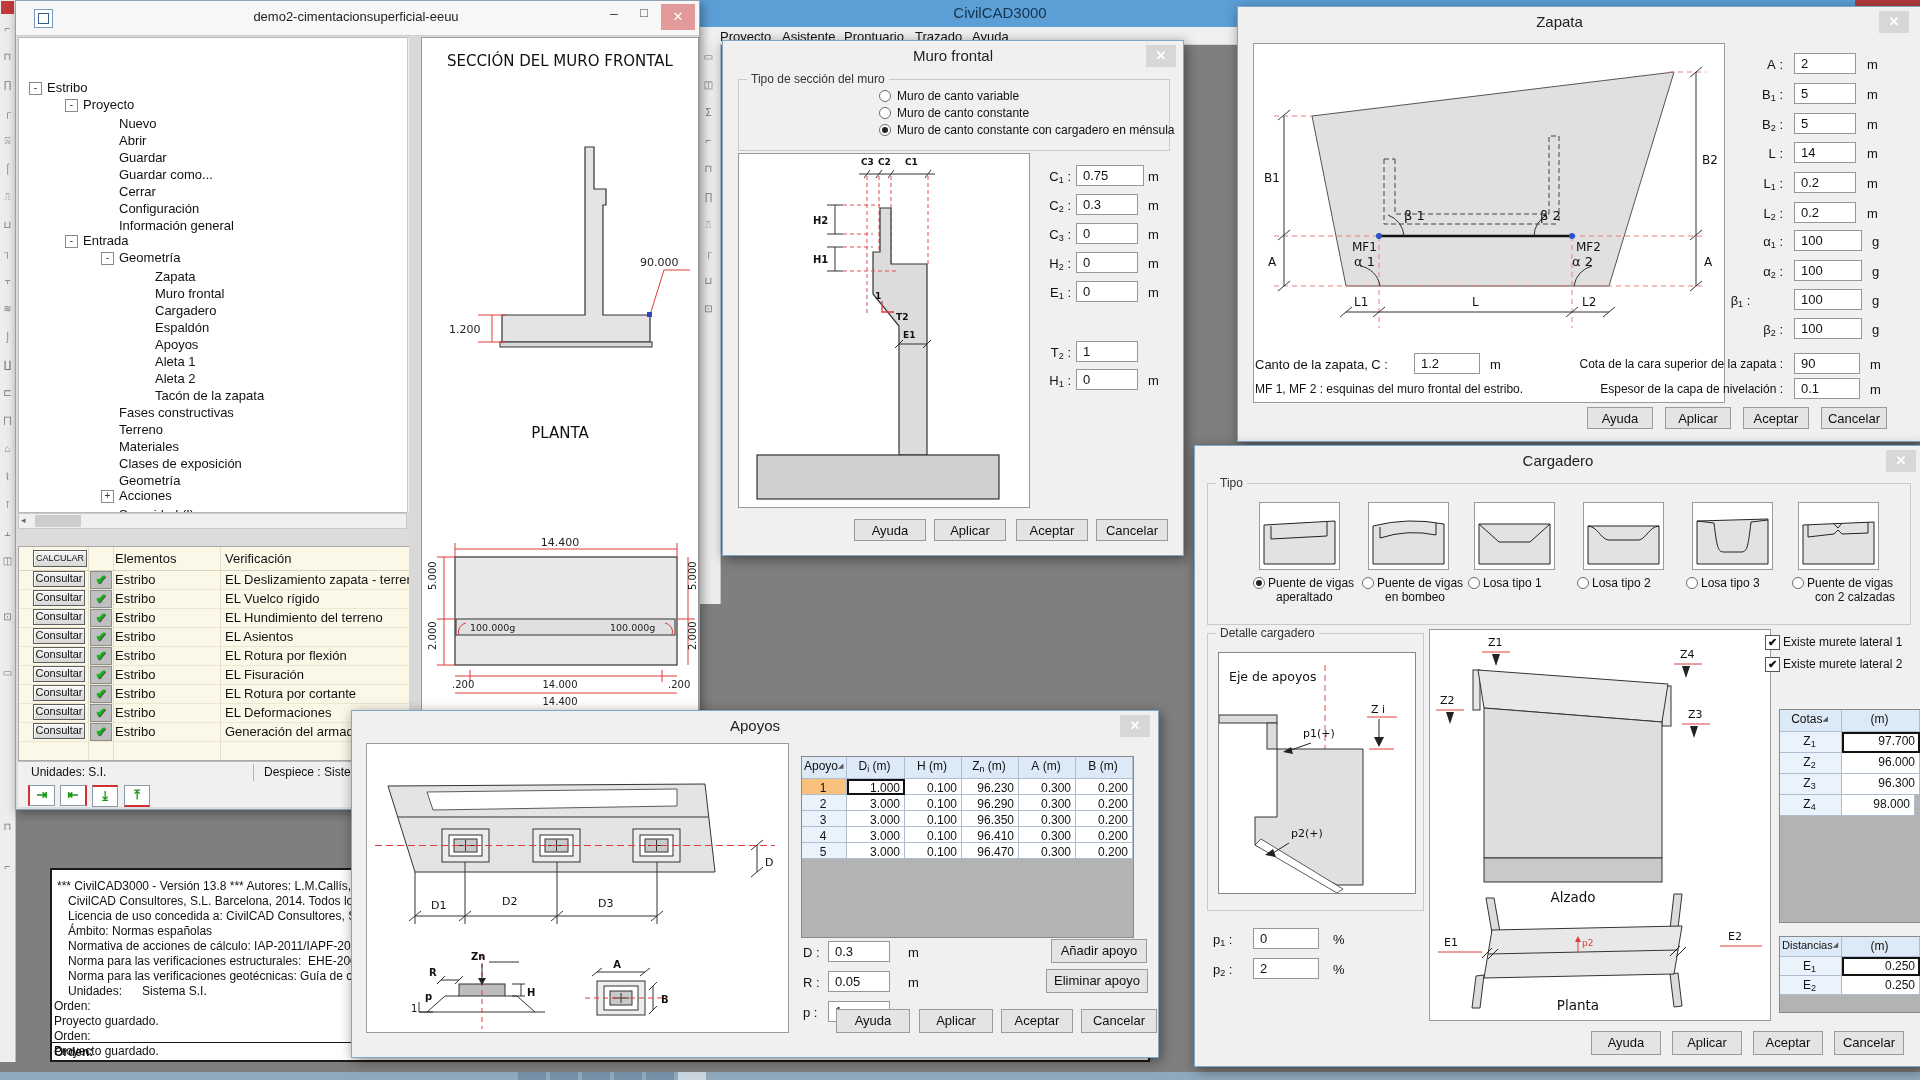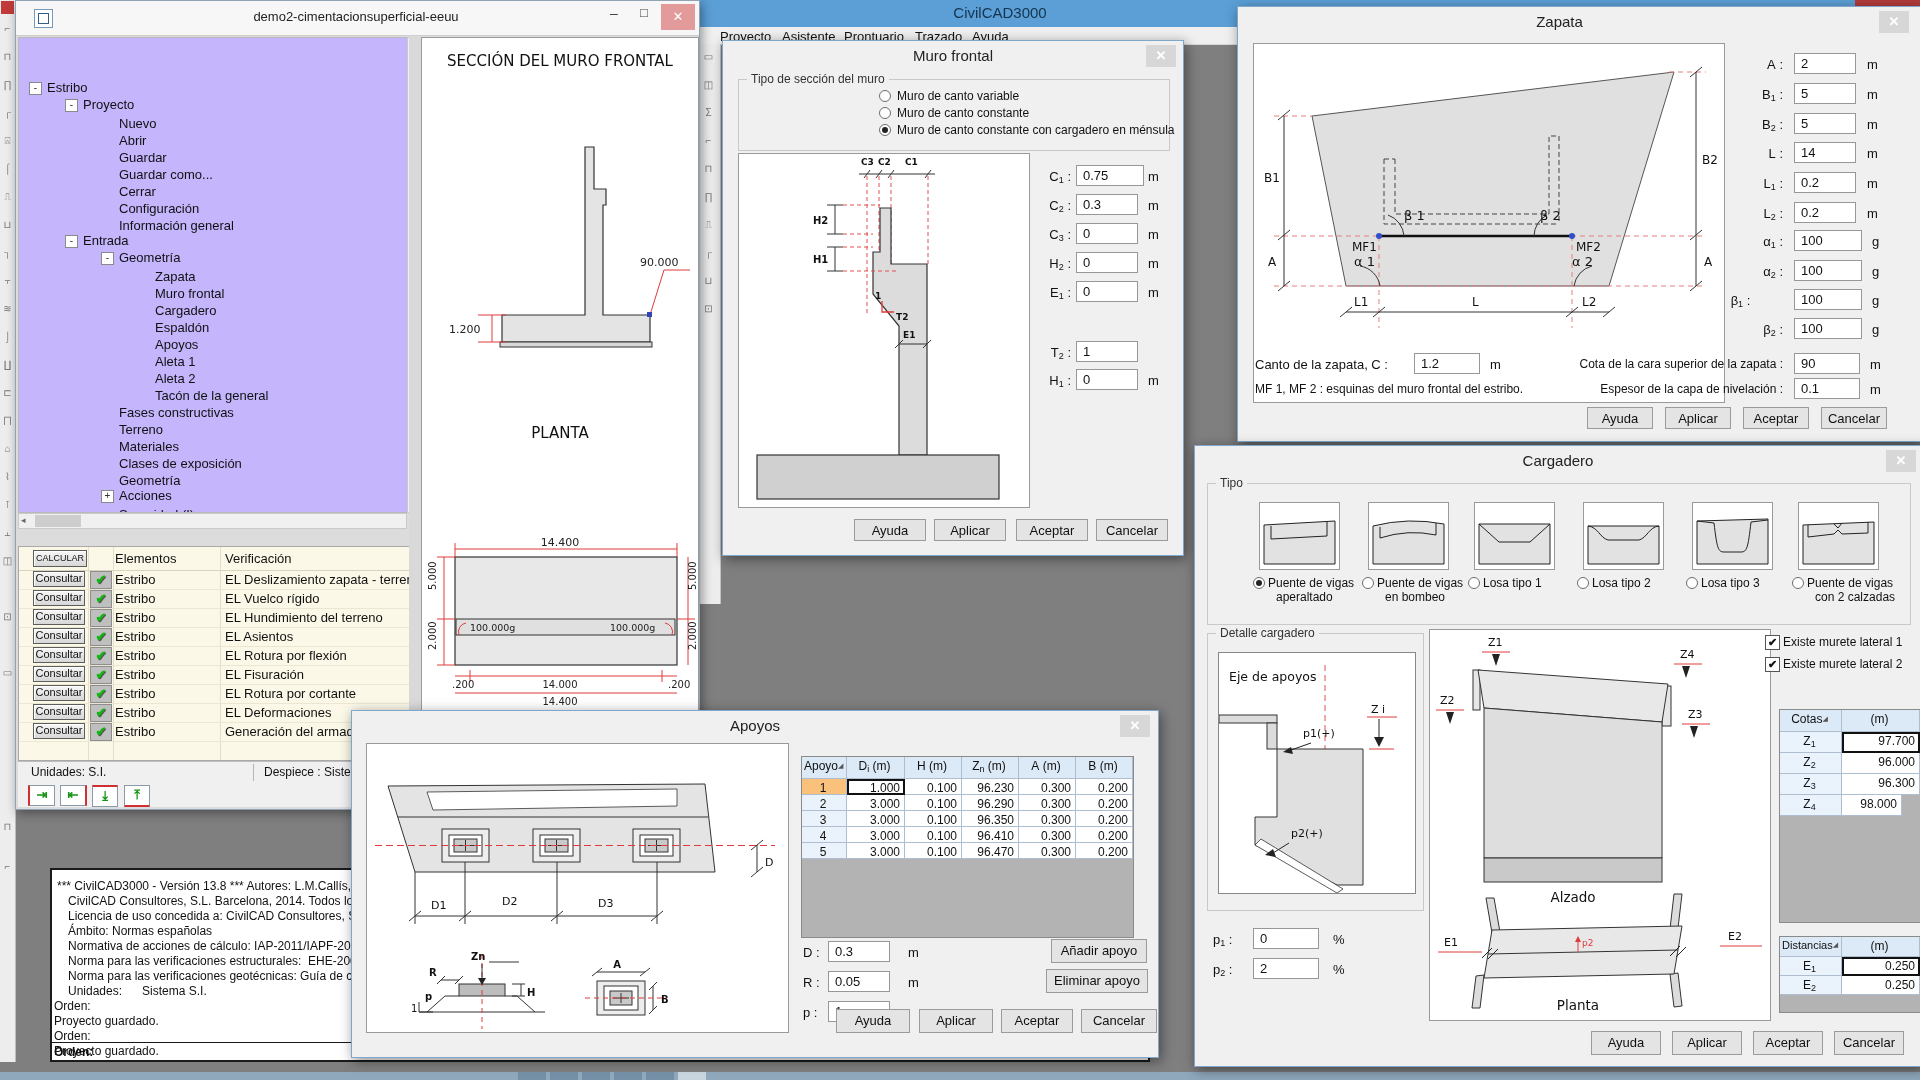--- a/index.html
+++ b/index.html
@@ -132,40 +132,40 @@
     <div class="abs" style="left:0;top:0;width:100%;height:34px;background:#f7f7f7;border-bottom:1px solid #cfcfcf">
       <div class="abs" style="left:18px;top:8px;width:17px;height:17px;background:#fff;border:1px solid #7799bb">
         <div class="abs" style="left:3px;top:3px;width:9px;height:9px;border:1px solid #335e88"></div>
       </div>
       <div class="abs" style="left:100px;top:8px;width:480px;text-align:center;font-size:13px;color:#222">demo2-cimentacionsuperficial-eeuu</div>
       <div class="abs" style="left:583px;top:4px;width:30px;height:24px;text-align:center;color:#444;font-size:14px">–</div>
       <div class="abs" style="left:613px;top:4px;width:30px;height:24px;text-align:center;color:#444;font-size:13px">□</div>
       <div class="abs" style="left:645px;top:3px;width:34px;height:26px;background:#e39a9a;text-align:center;color:#fff;font-size:13px;line-height:25px">✕</div>
     </div>
 
-    <div class="abs" style="left:2px;top:36px;width:405px;height:476px;background:#c4b5fd;border:1px solid #b9b9b9;box-sizing:border-box;overflow:hidden">
+    <div class="abs" style="left:2px;top:36px;width:405px;height:476px;background:#ffffff;border:1px solid #b9b9b9;box-sizing:border-box;overflow:hidden">
       <div class="ti" style="top:42px;left:10px"><span class="exp">-</span><span>Estribo</span></div>
       <div class="ti" style="top:59px;left:46px"><span class="exp">-</span><span>Proyecto</span></div>
       <div class="ti" style="top:76px;left:82px"><span class="exp"></span><span>Nuevo</span></div>
       <div class="ti" style="top:93px;left:82px"><span class="exp"></span><span>Abrir</span></div>
       <div class="ti" style="top:110px;left:82px"><span class="exp"></span><span>Guardar</span></div>
       <div class="ti" style="top:127px;left:82px"><span class="exp"></span><span>Guardar como...</span></div>
       <div class="ti" style="top:144px;left:82px"><span class="exp"></span><span>Cerrar</span></div>
       <div class="ti" style="top:161px;left:82px"><span class="exp"></span><span>Configuración</span></div>
       <div class="ti" style="top:178px;left:82px"><span class="exp"></span><span>Información general</span></div>
       <div class="ti" style="top:195px;left:46px"><span class="exp">-</span><span>Entrada</span></div>
       <div class="ti" style="top:212px;left:82px"><span class="exp">-</span><span>Geometría</span></div>
       <div class="ti" style="top:229px;left:118px"><span class="exp"></span><span>Zapata</span></div>
       <div class="ti" style="top:246px;left:118px"><span class="exp"></span><span>Muro frontal</span></div>
       <div class="ti" style="top:263px;left:118px"><span class="exp"></span><span>Cargadero</span></div>
       <div class="ti" style="top:280px;left:118px"><span class="exp"></span><span>Espaldón</span></div>
       <div class="ti" style="top:297px;left:118px"><span class="exp"></span><span>Apoyos</span></div>
       <div class="ti" style="top:314px;left:118px"><span class="exp"></span><span>Aleta 1</span></div>
       <div class="ti" style="top:331px;left:118px"><span class="exp"></span><span>Aleta 2</span></div>
-      <div class="ti" style="top:348px;left:118px"><span class="exp"></span><span>Tacón de la general</span></div>
+      <div class="ti" style="top:348px;left:118px"><span class="exp"></span><span>Tacón de la zapata</span></div>
       <div class="ti" style="top:365px;left:82px"><span class="exp"></span><span>Fases constructivas</span></div>
       <div class="ti" style="top:382px;left:82px"><span class="exp"></span><span>Terreno</span></div>
       <div class="ti" style="top:399px;left:82px"><span class="exp"></span><span>Materiales</span></div>
       <div class="ti" style="top:416px;left:82px"><span class="exp"></span><span>Clases de exposición</span></div>
       <div class="ti" style="top:433px;left:82px"><span class="exp"></span><span>Geometría</span></div>
       <div class="ti" style="top:450px;left:82px"><span class="exp">+</span><span>Acciones</span></div>
       <div class="ti" style="top:467px;left:82px"><span class="exp"></span><span>Seguridad (I)</span></div>
 
     </div>
 
@@ -743,21 +743,21 @@
     <div class="abs" style="left:584px;top:263px;width:140px;height:212px;background:#b3b3b3;border:1px solid #8a8a8a">
       <div class="tcell hcell" style="left:0;top:0;width:62px;height:22px"><span>Cotas</span><span class="sorttri">◢</span></div>
       <div class="tcell hcell" style="left:62px;top:0;width:78px;height:22px">(m)</div>
       <div class="tcell ncell" style="left:0;top:22px;width:62px;height:21px"><span>Z</span><span class="s">1</span></div>
       <div class="tcell vcell selcell" style="left:62px;top:22px;width:78px;height:21px">97.700</div>
       <div class="tcell ncell" style="left:0;top:43px;width:62px;height:21px"><span>Z</span><span class="s">2</span></div>
       <div class="tcell vcell" style="left:62px;top:43px;width:78px;height:21px">96.000</div>
       <div class="tcell ncell" style="left:0;top:64px;width:62px;height:21px"><span>Z</span><span class="s">3</span></div>
       <div class="tcell vcell" style="left:62px;top:64px;width:78px;height:21px">96.300</div>
       <div class="tcell ncell" style="left:0;top:85px;width:62px;height:21px"><span>Z</span><span class="s">4</span></div>
-      <div class="tcell vcell" style="left:62px;top:85px;width:60px;height:21px">98.000</div>
+      <div class="tcell vcell" style="left:62px;top:85px;width:73px;height:21px">98.000</div>
     </div>
 
     <div class="abs" style="left:584px;top:490px;width:140px;height:75px;background:#b3b3b3;border:1px solid #8a8a8a">
       <div class="tcell hcell" style="left:0;top:0;width:62px;height:20px;font-size:11px"><span>Distancias</span><span class="sorttri">◢</span></div>
       <div class="tcell hcell" style="left:62px;top:0;width:78px;height:20px">(m)</div>
       <div class="tcell ncell" style="left:0;top:20px;width:62px;height:19px"><span>E</span><span class="s">1</span></div>
       <div class="tcell vcell selcell" style="left:62px;top:20px;width:78px;height:19px">0.250</div>
       <div class="tcell ncell" style="left:0;top:39px;width:62px;height:19px"><span>E</span><span class="s">2</span></div>
       <div class="tcell vcell" style="left:62px;top:39px;width:78px;height:19px">0.250</div>
     </div>

